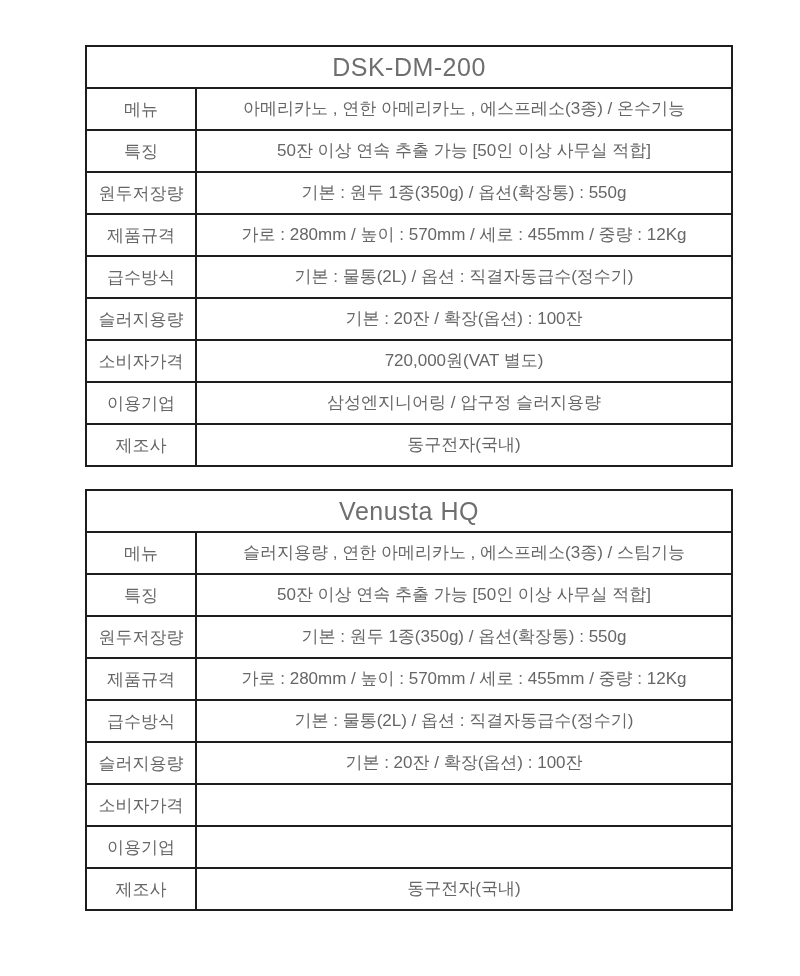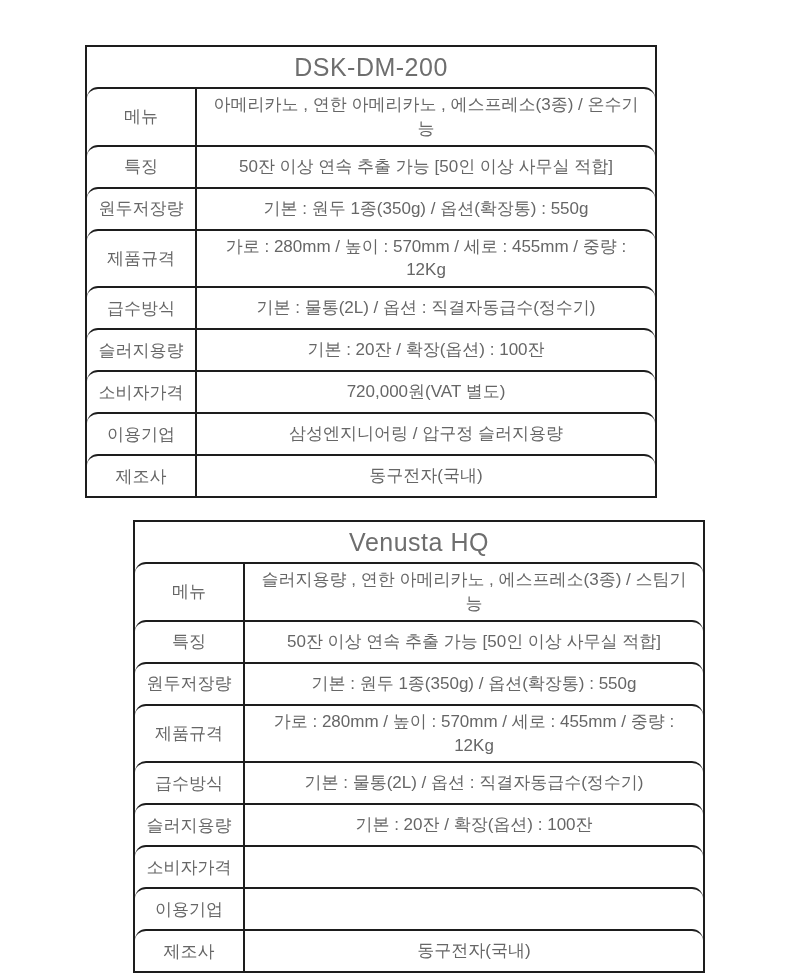--- a/index.html
+++ b/index.html
@@ -12,42 +12,40 @@
     width: 800px;
     height: 976px;
     overflow: hidden;
   }
   .page {
     box-sizing: border-box;
     padding: 45px 85px 0 85px;
   }
   .spec-table {
     box-sizing: border-box;
-    width: 572px;
+    width: 648px;
     border: 2px solid #1d1d1d;
     background: #ffffff;
   }
   .spec-table + .spec-table {
     margin-top: 22px;
-    margin-left: 48px;
   }
   .t-header {
     min-height: 40px;
     display: flex;
     align-items: center;
     justify-content: center;
     font-size: 25px;
     letter-spacing: 0.5px;
     color: #6e6e6e;
     font-weight: 500;
   }
   .row {
     display: flex;
     border-top: 2px solid #1d1d1d;
-    border-radius: 11px;
   }
   .cell {
     display: flex;
     align-items: center;
     justify-content: center;
     color: #666666;
     font-size: 17px;
     box-sizing: border-box;
   }
   .label {

